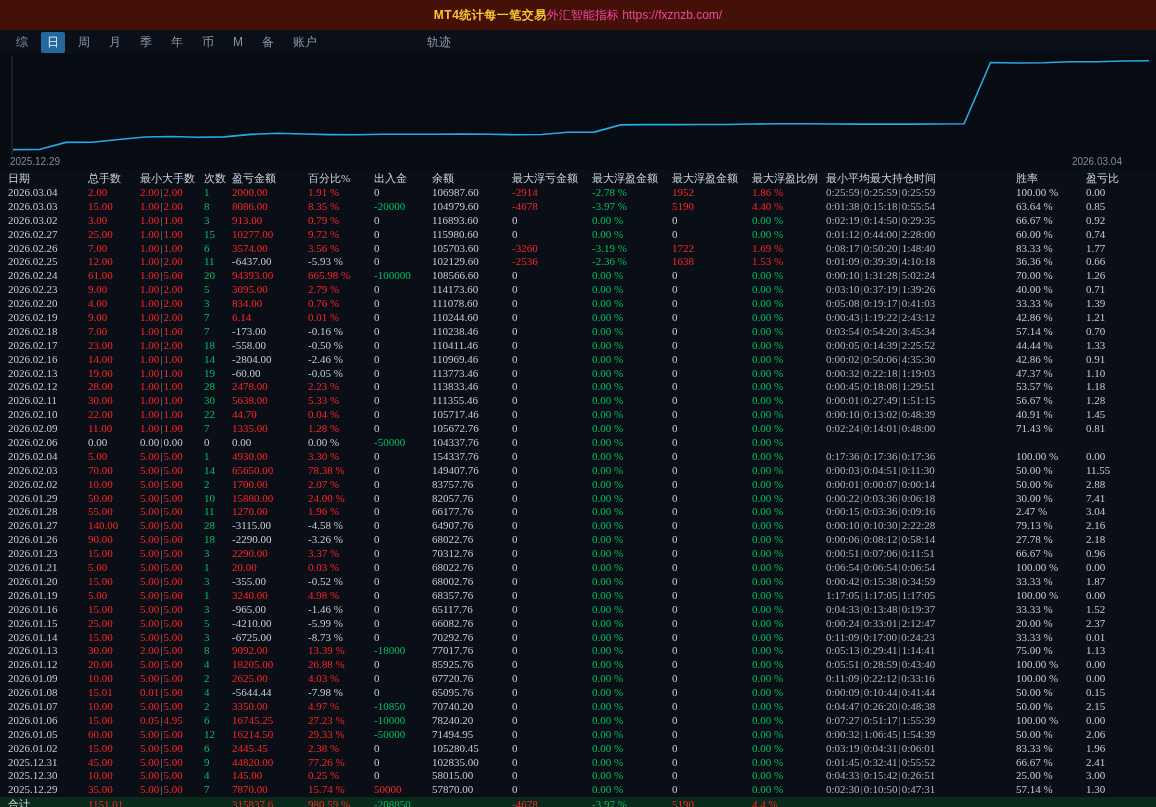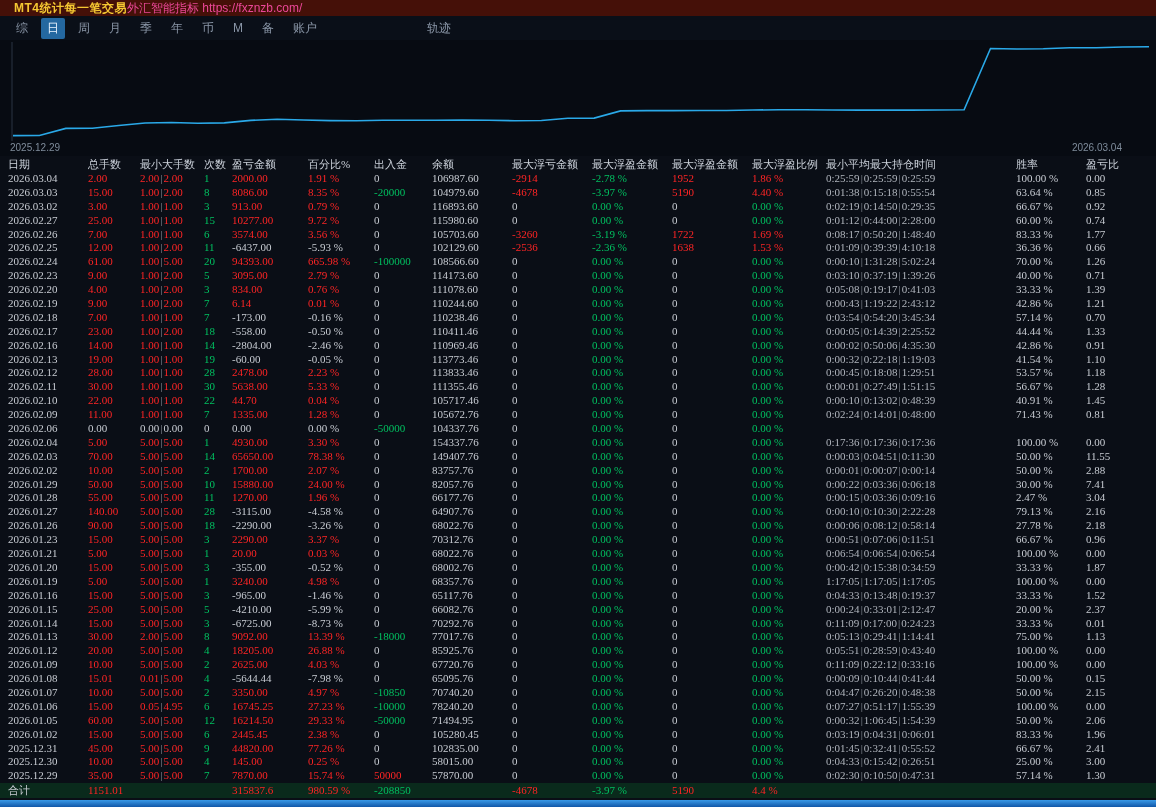--- a/index.html
+++ b/index.html
@@ -1,19 +1,19 @@
 <!DOCTYPE html>
 <html><head>
 <meta charset="utf-8">
 <style>
   *{margin:0;padding:0;box-sizing:border-box;}
   html,body{width:1156px;height:807px;overflow:hidden;}
   body{background:#0a0e16;font-family:"Liberation Sans","DejaVu Sans",sans-serif;}
   .app{width:1156px;height:807px;display:flex;flex-direction:column;background:#0a0e16;}
-  .titlebar{height:16px;background:#451008;display:flex;justify-content:flex-start;align-items:center;padding:0 14px;flex:0 0 auto;}
+  .titlebar{height:30px;background:#451008;display:flex;justify-content:center;align-items:center;padding:0 14px;flex:0 0 auto;}
   .t-left{color:#f5c832;font-size:12px;font-weight:bold;letter-spacing:.5px;}
   .t-right{color:#ec4899;font-size:12px;}
   .menubar{height:24px;background:#0a0f18;display:flex;align-items:center;padding:0 10px;flex:0 0 auto;}
   .menu-item{color:#8b97a8;font-size:12px;padding:2px 6px;margin-right:7px;cursor:default;}
   .menu-item.active{background:#2468a0;color:#eaf4ff;border-radius:2px;}
   .menu-item.far{margin-left:91px;}
   .chart{height:102px;background:#070b12;flex:0 0 auto;}
   .chart svg{display:block;}
   .chart-labels{height:14px;display:flex;justify-content:space-between;padding:0 34px 0 10px;background:#070b12;flex:0 0 auto;}
   .chart-labels span{color:#7f8c9b;font-size:10px;}
@@ -314,21 +314,21 @@
         <span class="cell c-grn">19</span>
         <span class="cell c-sil">-60.00</span>
         <span class="cell c-sil">-0.05 %</span>
         <span class="cell c-sil">0</span>
         <span class="cell c-sil">113773.46</span>
         <span class="cell c-sil">0</span>
         <span class="cell c-grn">0.00 %</span>
         <span class="cell c-sil">0</span>
         <span class="cell c-grn">0.00 %</span>
         <span class="cell c-tim">0:00:32<span class="sep">|</span>0:22:18<span class="sep">|</span>1:19:03</span>
-        <span class="cell c-sil">41.54 %</span>
+        <span class="cell c-sil">47.37 %</span>
         <span class="cell c-sil">1.10</span>
       </div>
       <div class="trow">
         <span class="cell c-sil">2026.02.12</span>
         <span class="cell c-red">28.00</span>
         <span class="cell c-red">1.00<span class="sep">|</span>1.00</span>
         <span class="cell c-grn">28</span>
         <span class="cell c-red">2478.00</span>
         <span class="cell c-red">2.23 %</span>
         <span class="cell c-sil">0</span>

